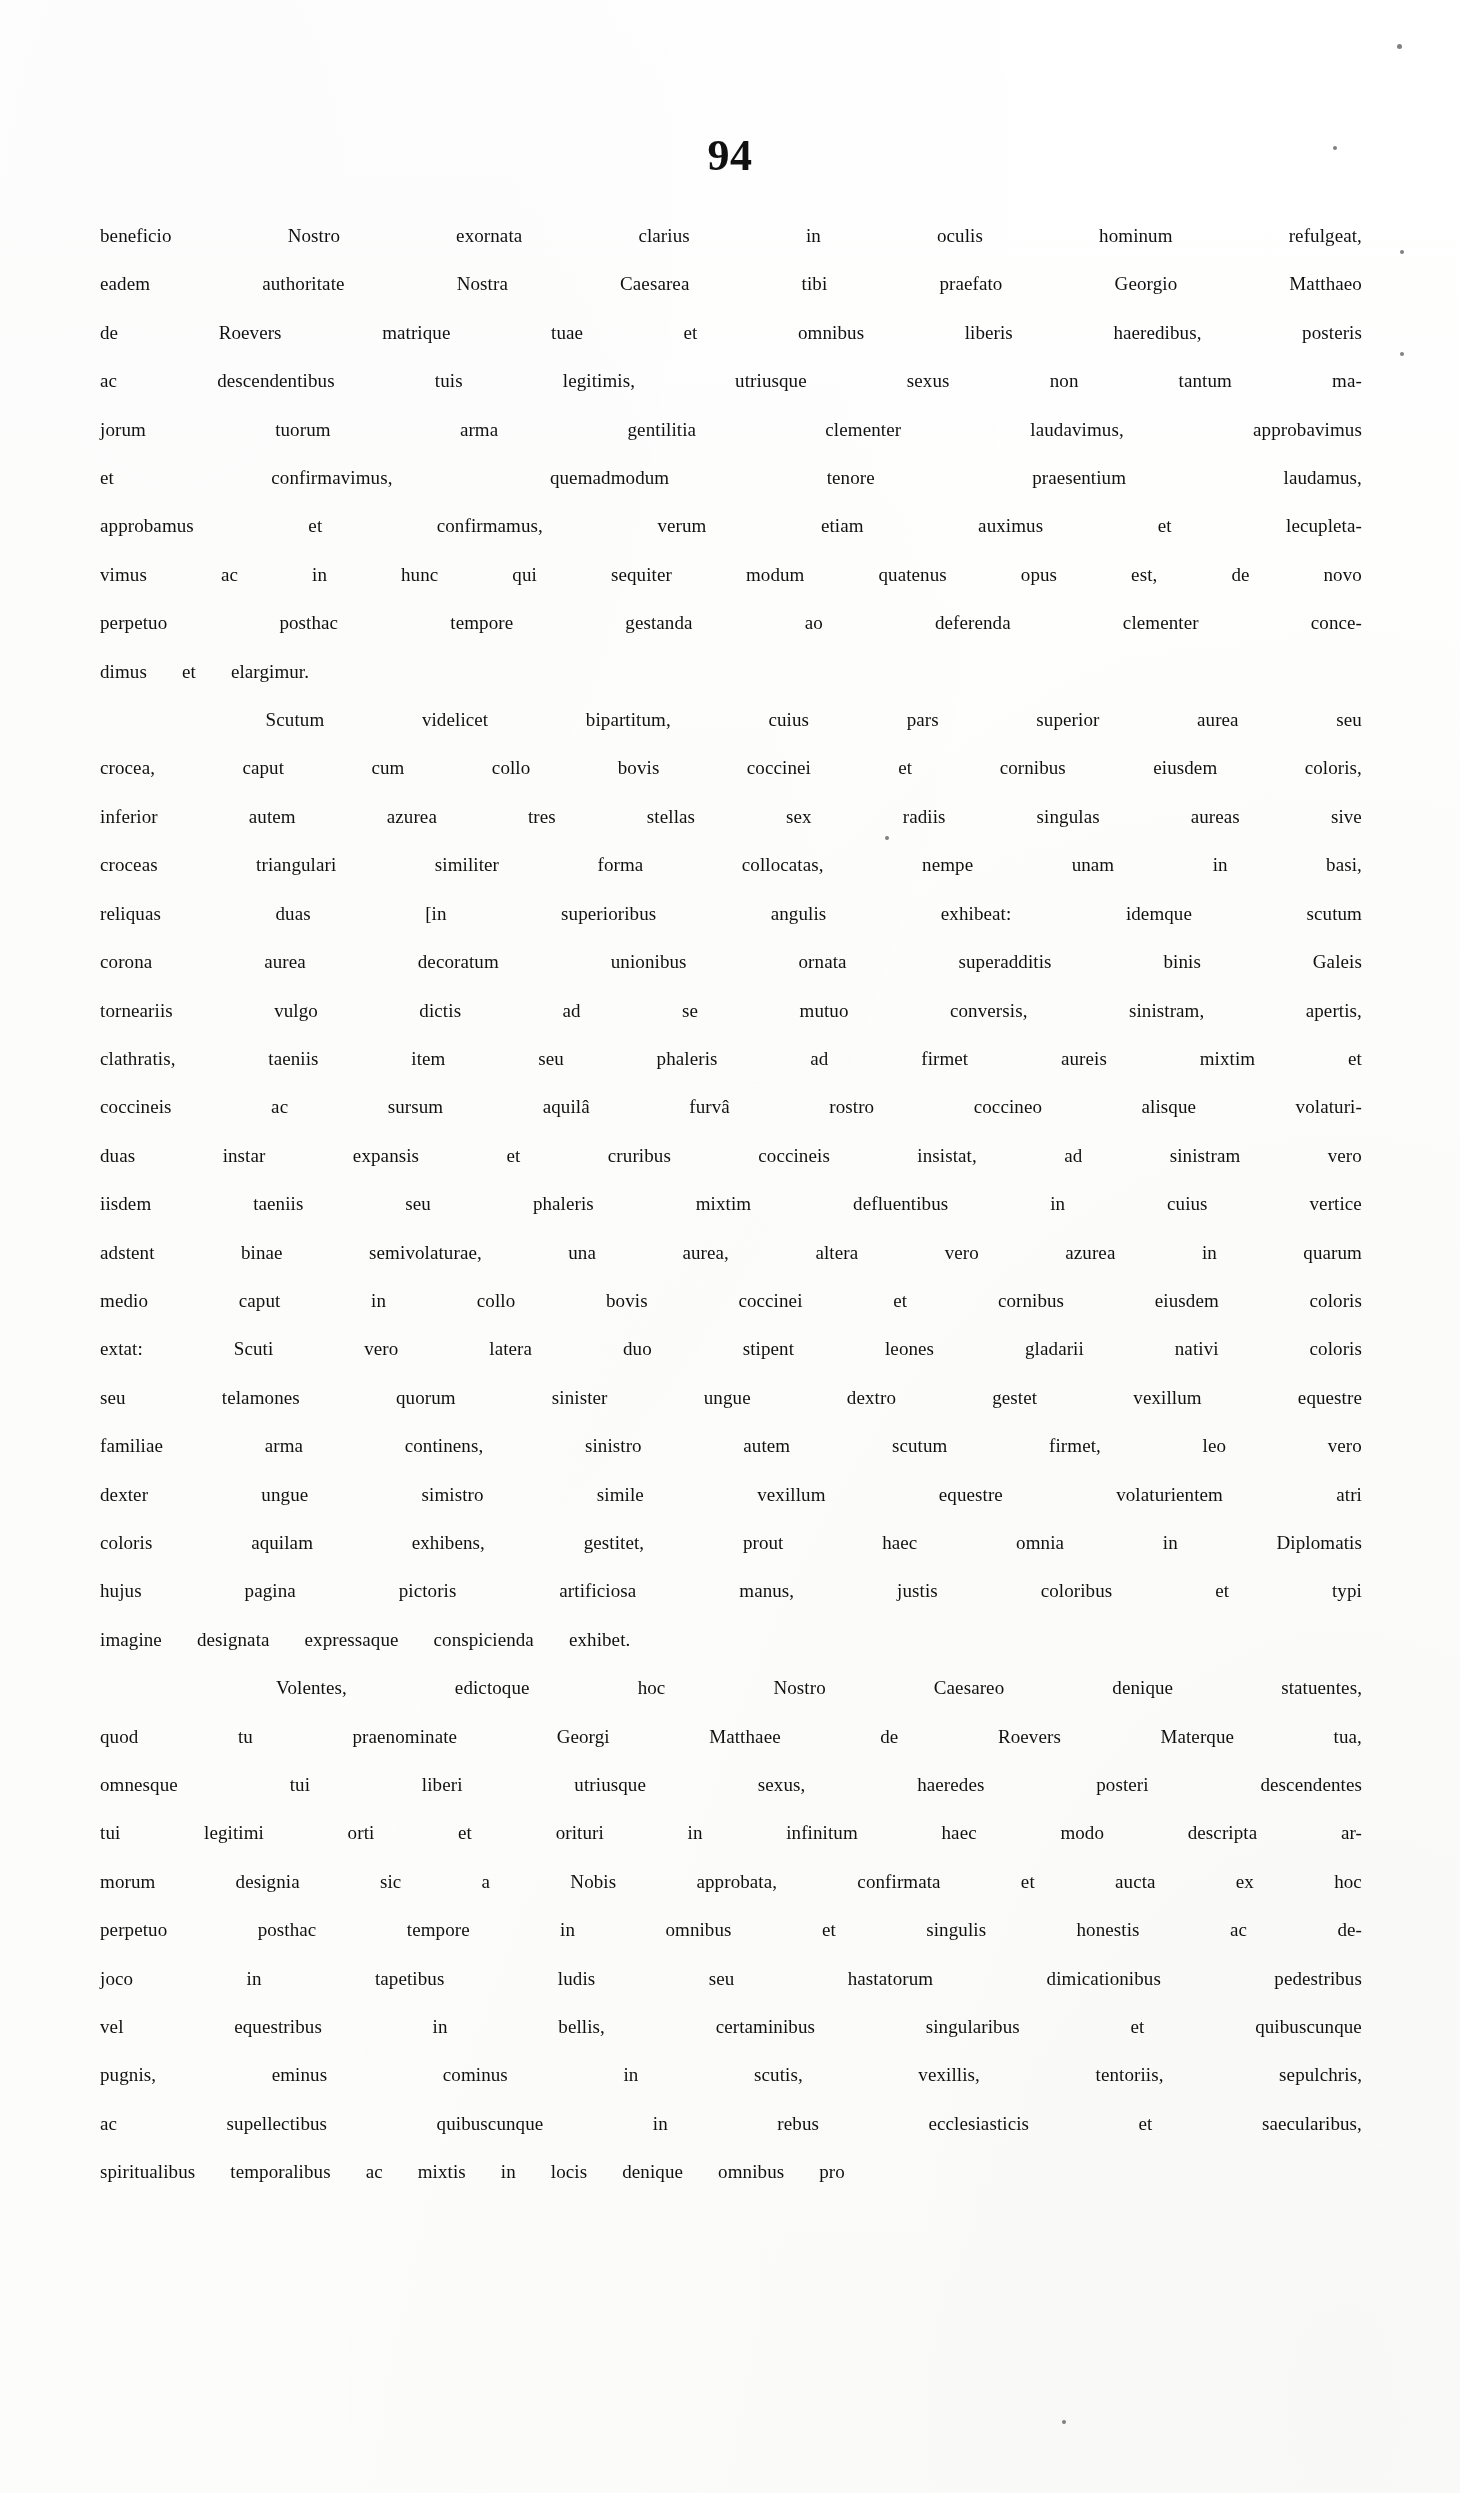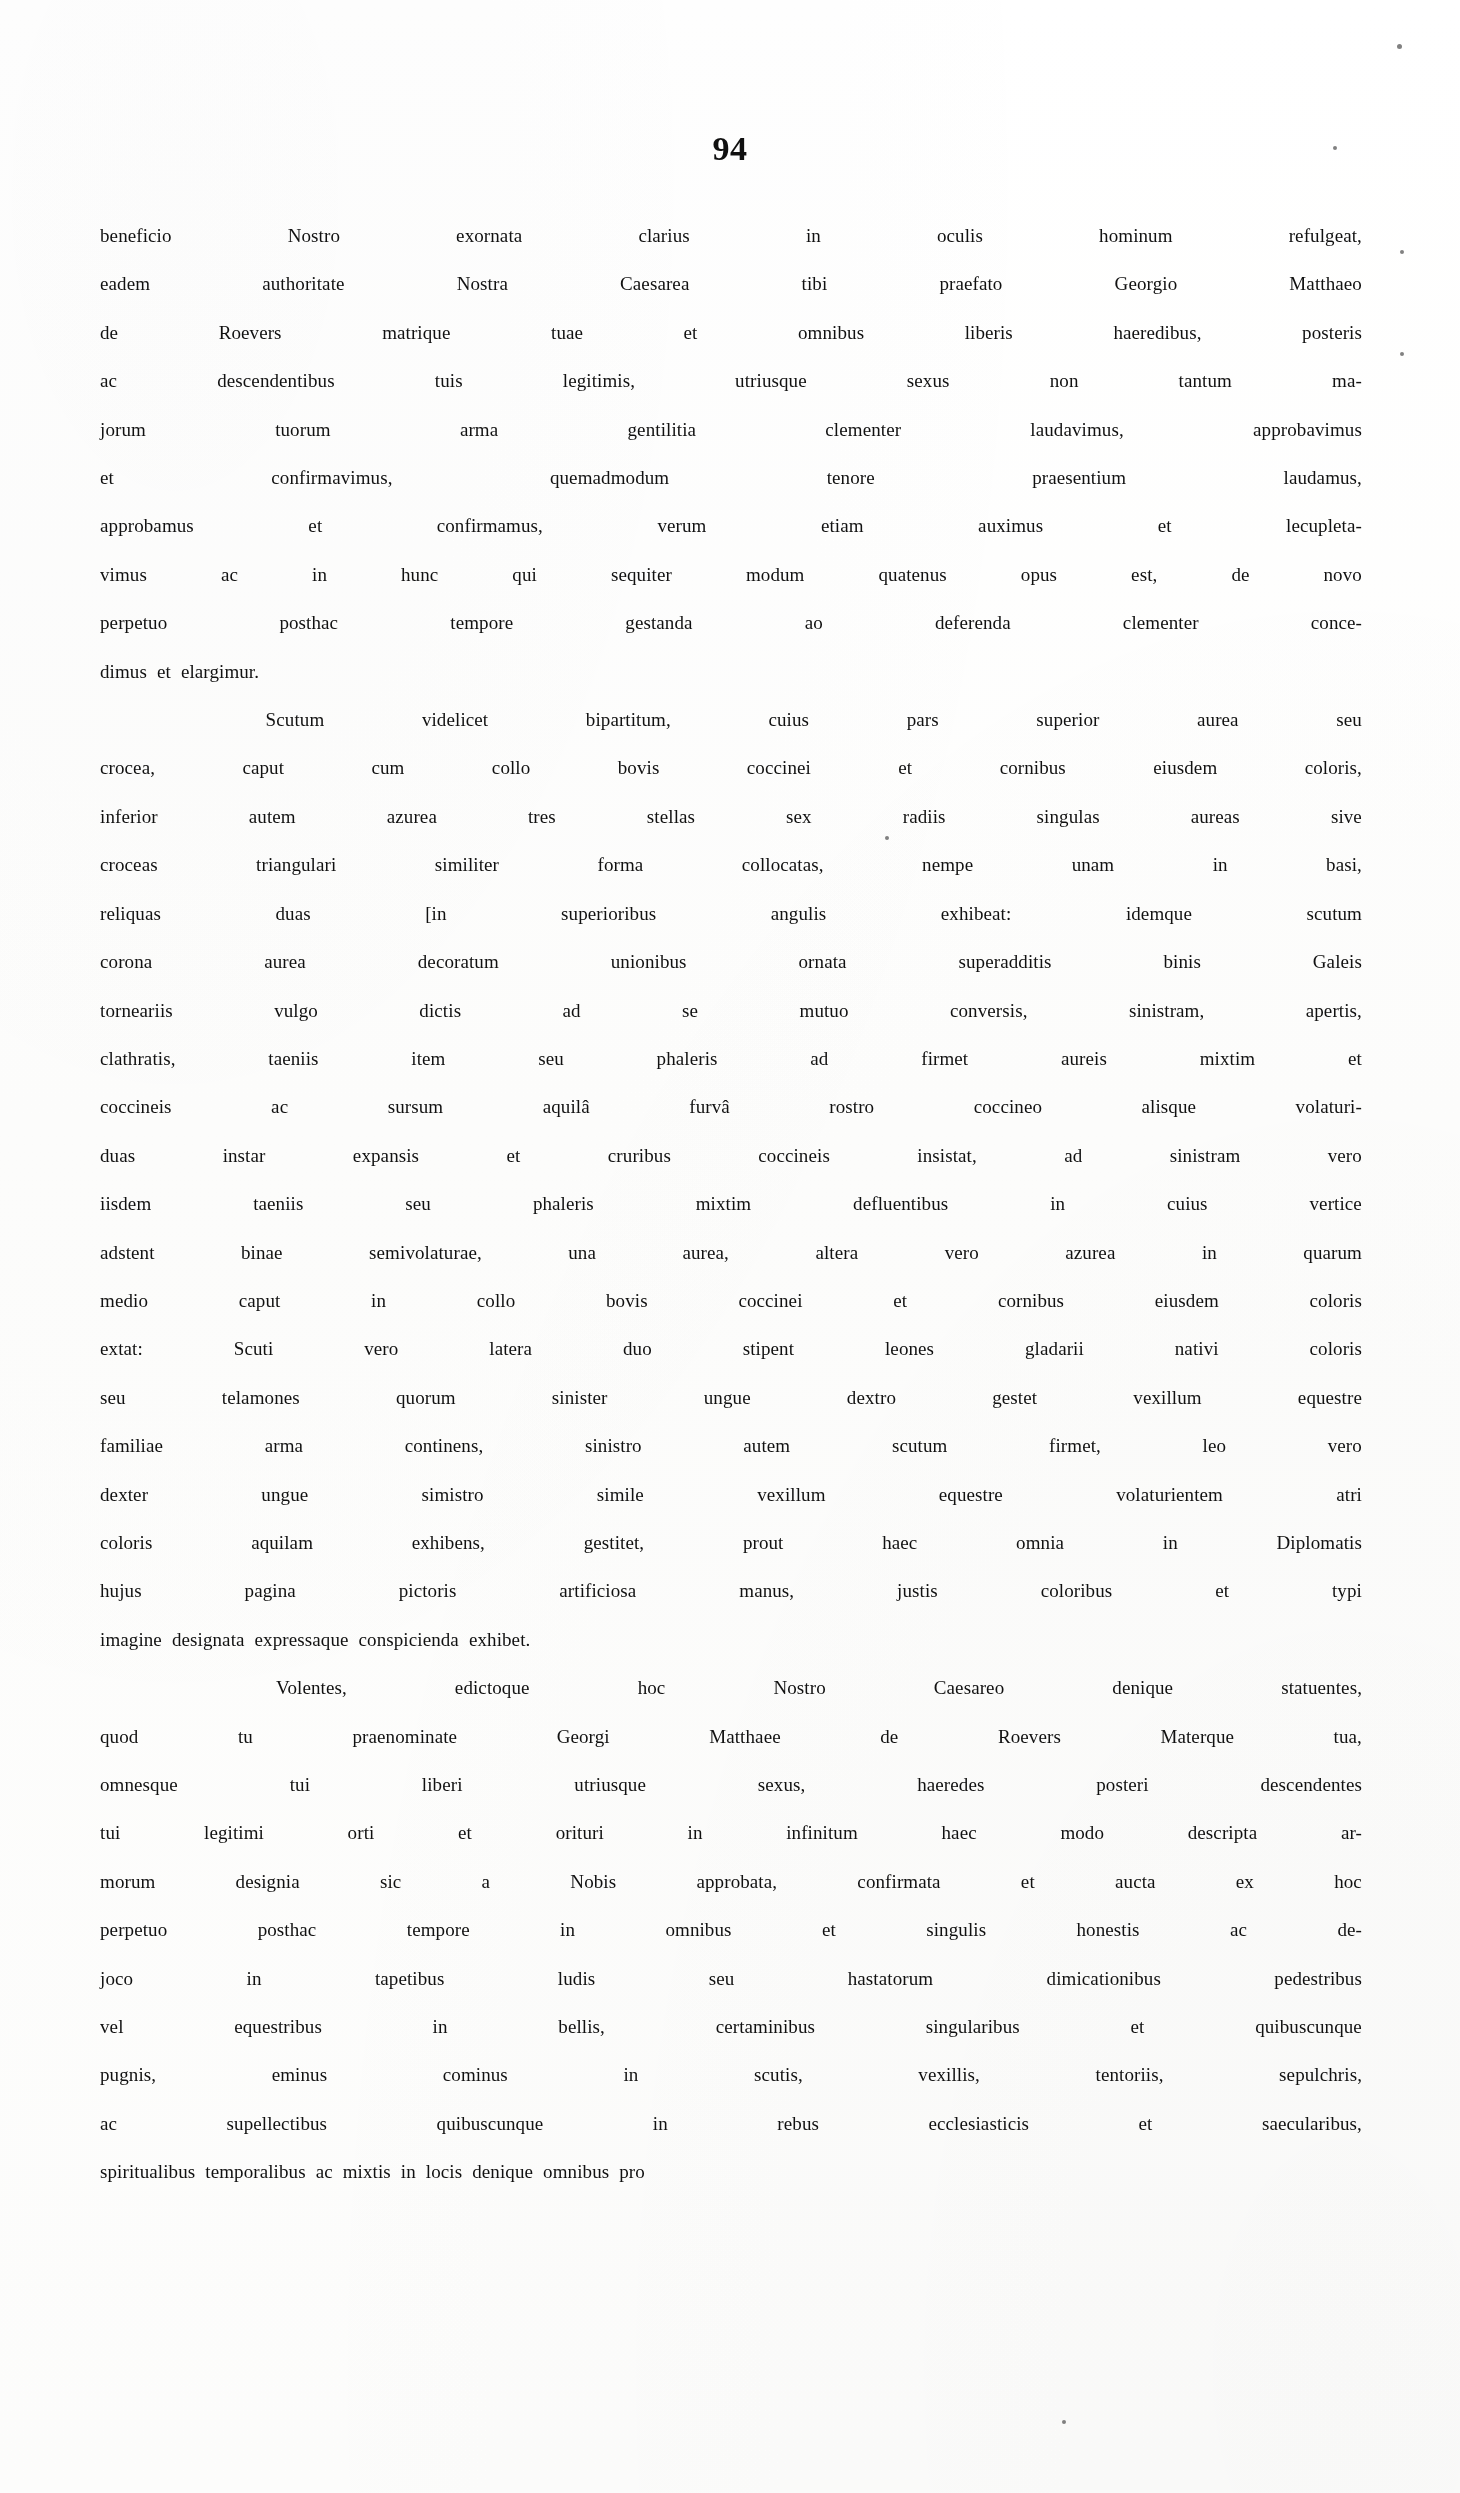--- a/index.html
+++ b/index.html
@@ -28,21 +28,21 @@
       linear-gradient(180deg, #ffffff 0%, #fdfdfc 45%, #fcfcfb 100%);
     pointer-events: none;
   }
 
   .page-number {
     position: absolute;
     top: 130px;
     left: 0;
     width: 1460px;
     text-align: center;
-    font-size: 34px;
+    font-size: 44px;
     font-weight: 700;
     letter-spacing: 0.5px;
     color: #101010;
   }
 
   .textblock {
     position: absolute;
     left: 100px;
     top: 212px;
     width: 1262px;
@@ -63,20 +63,21 @@
     letter-spacing: 0.1px;
   }
 
   
   .line.just {
     justify-content: space-between;
   }
   
   .line.last {
     justify-content: flex-start;
+    gap: 25px;
   }
   .line.last .w {
     margin-right: 10px;
   }
 
   .line .w {
     display: inline-block;
   }
 
   

